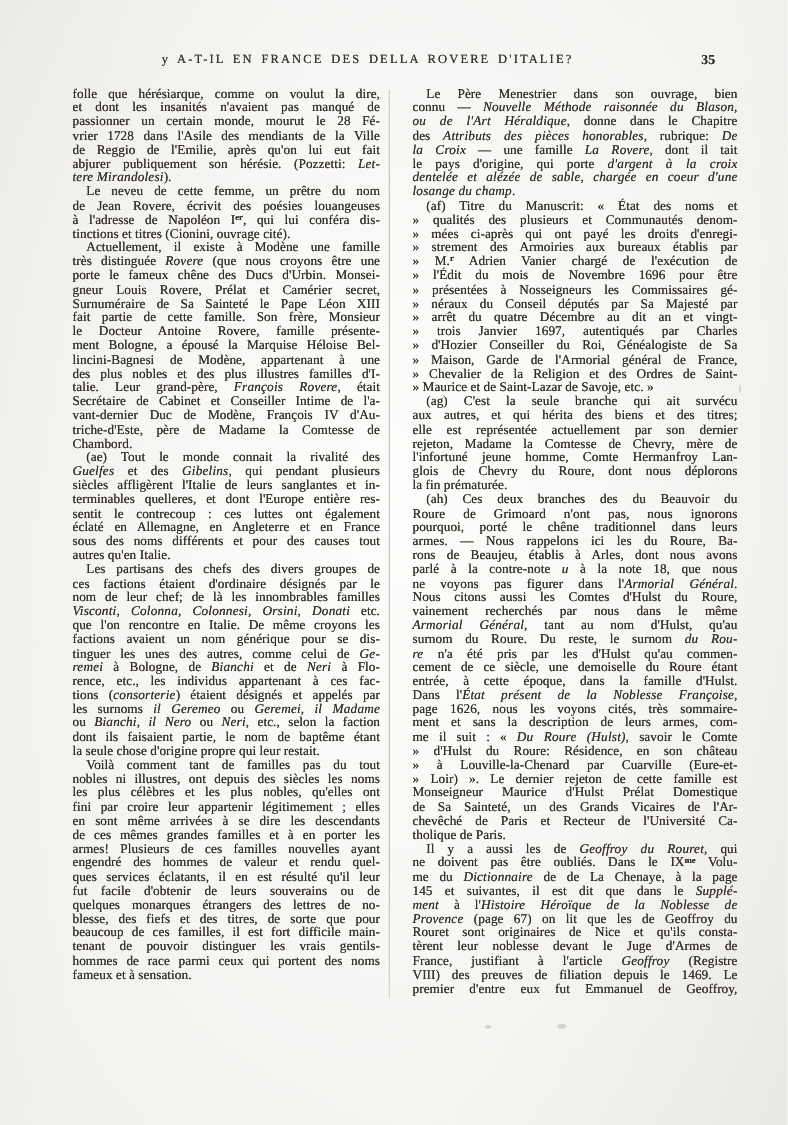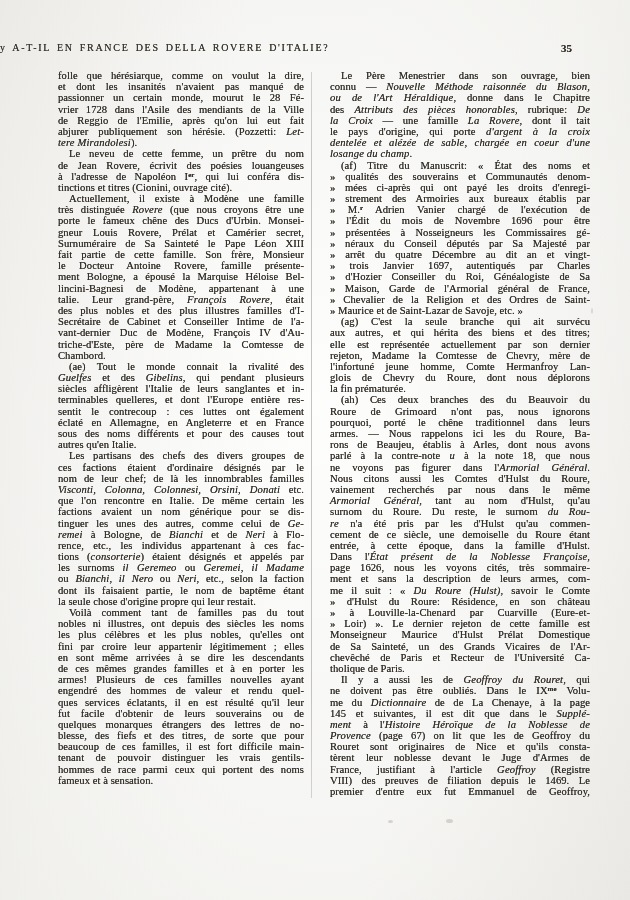--- a/index.html
+++ b/index.html
@@ -12,22 +12,23 @@
   .page {
     position: relative;
     width: 630px; height: 900px;
     background:
       radial-gradient(ellipse at 50% 45%, rgba(255,255,255,0.65), rgba(214,212,206,0.28) 98%),
       linear-gradient(104deg, #f2f1ee 0%, #fafaf8 30%, #fbfbf9 68%, #f1f0ed 100%);
     color: #35312b;
   }
   .running-head {
     position: absolute;
-    top: 42px; left: 0;
+    top: 42px; left: 12px;
     width: 564px;
+    text-align: center;
     font-size: 10px;
     letter-spacing: 1.7px;
     word-spacing: 2px;
     color: #3b362f;
     text-shadow: 0 0 0.35px rgba(45,41,35,0.85);
     white-space: nowrap;
   }
   .page-number {
     position: absolute;
     top: 42px; right: 58px;
@@ -109,43 +110,43 @@
       <div class="paragraph">
         <div class="line indent">Actuellement, il existe à Modène une famille</div>
         <div class="line">très distinguée <i>Rovere</i> (que nous croyons être une</div>
         <div class="line">porte le fameux chêne des Ducs d'Urbin. Monsei-</div>
         <div class="line">gneur Louis Rovere, Prélat et Camérier secret,</div>
         <div class="line">Surnuméraire de Sa Sainteté le Pape Léon XIII</div>
         <div class="line">fait partie de cette famille. Son frère, Monsieur</div>
         <div class="line">le Docteur Antoine Rovere, famille présente-</div>
         <div class="line">ment Bologne, a épousé la Marquise Héloise Bel-</div>
         <div class="line">lincini-Bagnesi de Modène, appartenant à une</div>
+        <div class="line">des plus nobles et des plus illustres familles d'I-</div>
         <div class="line">talie. Leur grand-père, <i>François Rovere</i>, était</div>
-        <div class="line">des plus nobles et des plus illustres familles d'I-</div>
         <div class="line">Secrétaire de Cabinet et Conseiller Intime de l'a-</div>
         <div class="line">vant-dernier Duc de Modène, François IV d'Au-</div>
         <div class="line">triche-d'Este, père de Madame la Comtesse de</div>
         <div class="line pe">Chambord.</div>
       </div>
       <div class="paragraph">
         <div class="line indent">(ae) Tout le monde connait la rivalité des</div>
         <div class="line"><i>Guelfes</i> et des <i>Gibelins</i>, qui pendant plusieurs</div>
         <div class="line">siècles affligèrent l'Italie de leurs sanglantes et in-</div>
         <div class="line">terminables quelleres, et dont l'Europe entière res-</div>
         <div class="line">sentit le contrecoup : ces luttes ont également</div>
         <div class="line">éclaté en Allemagne, en Angleterre et en France</div>
         <div class="line">sous des noms différents et pour des causes tout</div>
         <div class="line pe">autres qu'en Italie.</div>
       </div>
       <div class="paragraph">
         <div class="line indent">Les partisans des chefs des divers groupes de</div>
         <div class="line">ces factions étaient d'ordinaire désignés par le</div>
         <div class="line">nom de leur chef; de là les innombrables familles</div>
         <div class="line"><i>Visconti, Colonna, Colonnesi, Orsini, Donati</i> etc.</div>
-        <div class="line">que l'on rencontre en Italie. De même certain les</div>
+        <div class="line">que l'on rencontre en Italie. De même croyons les</div>
         <div class="line">factions avaient un nom générique pour se dis-</div>
         <div class="line">tinguer les unes des autres, comme celui de <i>Ge-</i></div>
         <div class="line"><i>remei</i> à Bologne, de <i>Bianchi</i> et de <i>Neri</i> à Flo-</div>
         <div class="line">rence, etc., les individus appartenant à ces fac-</div>
         <div class="line">tions (<i>consorterie</i>) étaient désignés et appelés par</div>
         <div class="line">les surnoms <i>il Geremeo</i> ou <i>Geremei</i>, <i>il Madame</i></div>
         <div class="line">ou <i>Bianchi</i>, <i>il Nero</i> ou <i>Neri</i>, etc., selon la faction</div>
         <div class="line">dont ils faisaient partie, le nom de baptême étant</div>
         <div class="line pe">la seule chose d'origine propre qui leur restait.</div>
       </div>
@@ -174,21 +175,21 @@
         <div class="line">connu — <i>Nouvelle Méthode raisonnée du Blason,</i></div>
         <div class="line"><i>ou de l'Art Héraldique</i>, donne dans le Chapitre</div>
         <div class="line">des <i>Attributs des pièces honorables</i>, rubrique: <i>De</i></div>
         <div class="line"><i>la Croix</i> — une famille <i>La Rovere</i>, dont il tait</div>
         <div class="line">le pays d'origine, qui porte <i>d'argent à la croix</i></div>
         <div class="line"><i>dentelée et alézée de sable, chargée en coeur d'une</i></div>
         <div class="line pe"><i>losange du champ</i>.</div>
       </div>
       <div class="paragraph">
         <div class="line indent">(af) Titre du Manuscrit: « État des noms et</div>
-        <div class="line">» qualités des souverains et Communautés denom-</div>
+        <div class="line">» qualités des plusieurs et Communautés denom-</div>
         <div class="line">» mées ci-après qui ont payé les droits d'enregi-</div>
         <div class="line">» strement des Armoiries aux bureaux établis par</div>
         <div class="line">» M.<span class="sup">r</span> Adrien Vanier chargé de l'exécution de</div>
         <div class="line">» l'Édit du mois de Novembre 1696 pour être</div>
         <div class="line">» présentées à Nosseigneurs les Commissaires gé-</div>
         <div class="line">» néraux du Conseil députés par Sa Majesté par</div>
         <div class="line">» arrêt du quatre Décembre au dit an et vingt-</div>
         <div class="line">» trois Janvier 1697, autentiqués par Charles</div>
         <div class="line">» d'Hozier Conseiller du Roi, Généalogiste de Sa</div>
         <div class="line">» Maison, Garde de l'Armorial général de France,</div>

